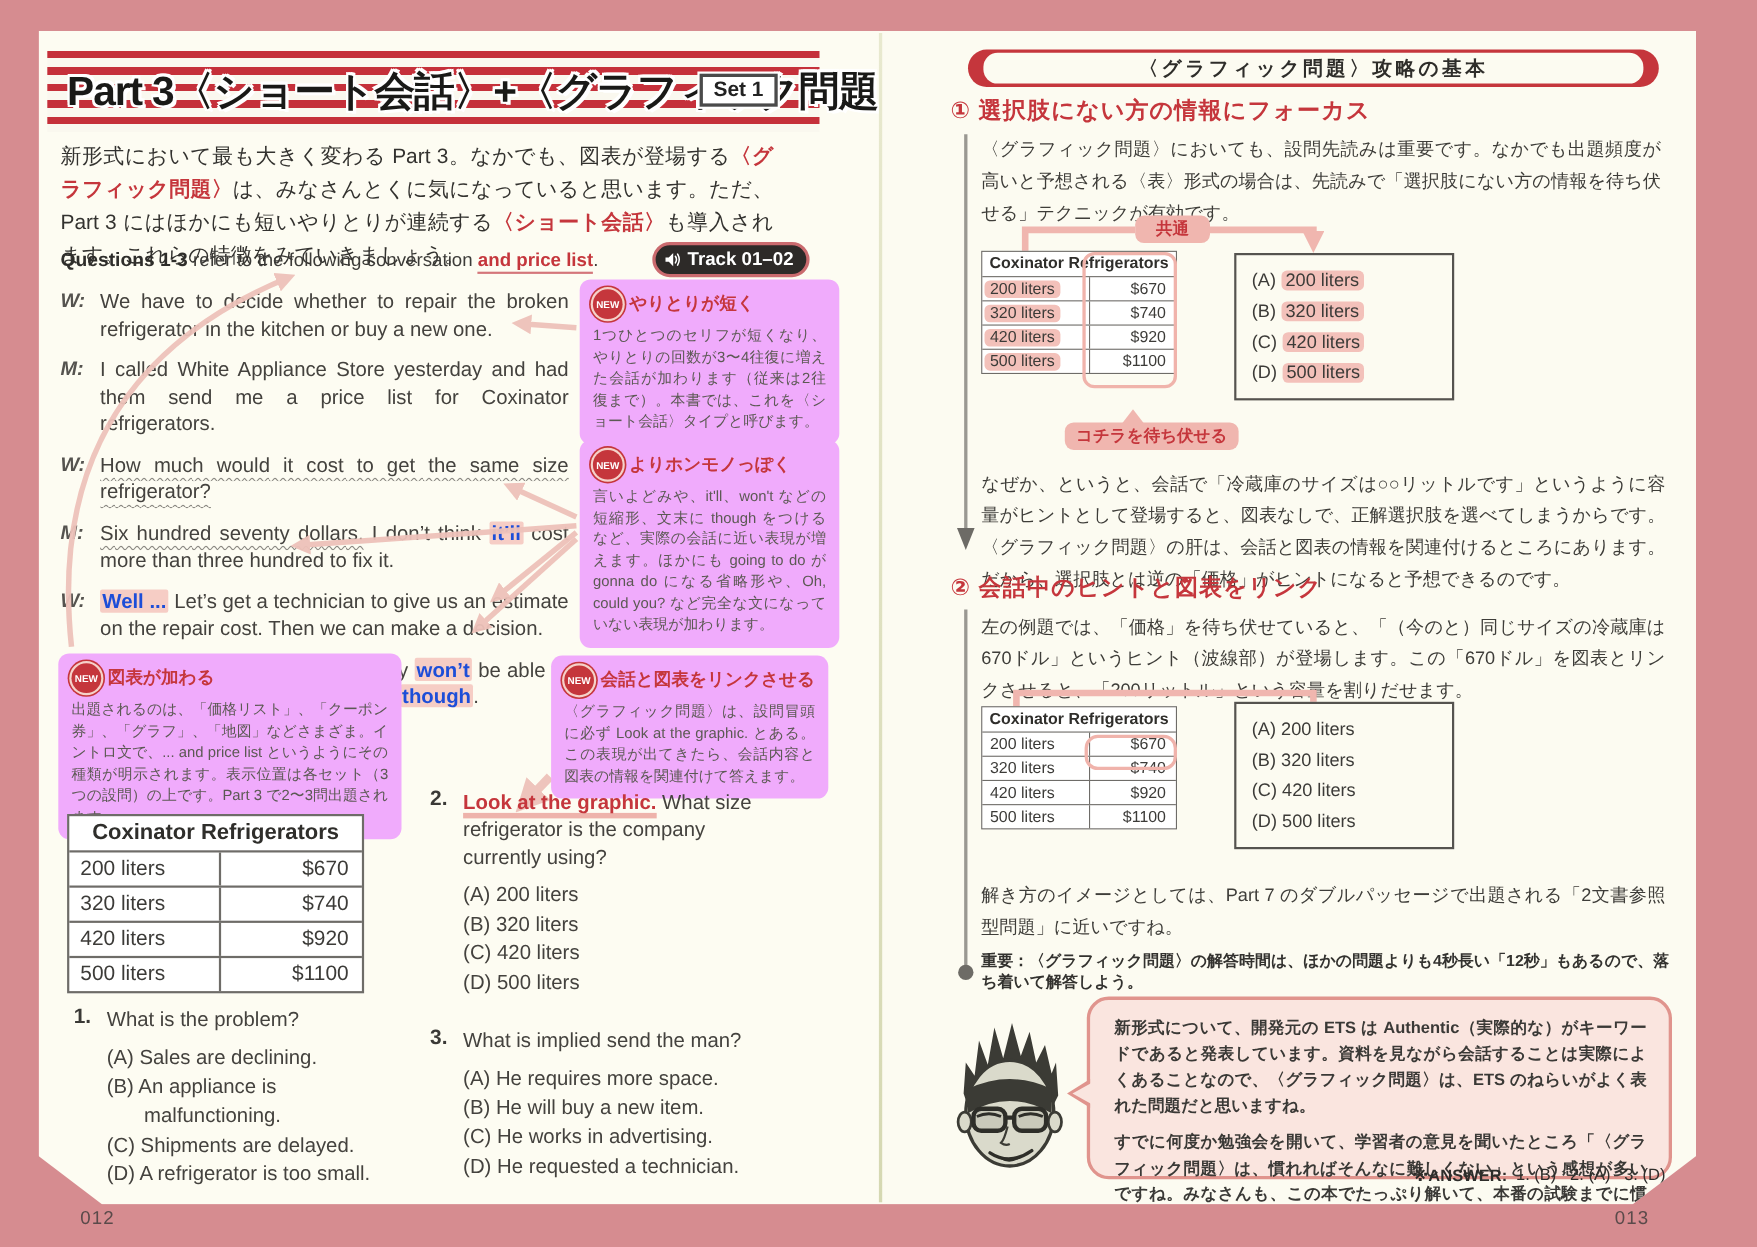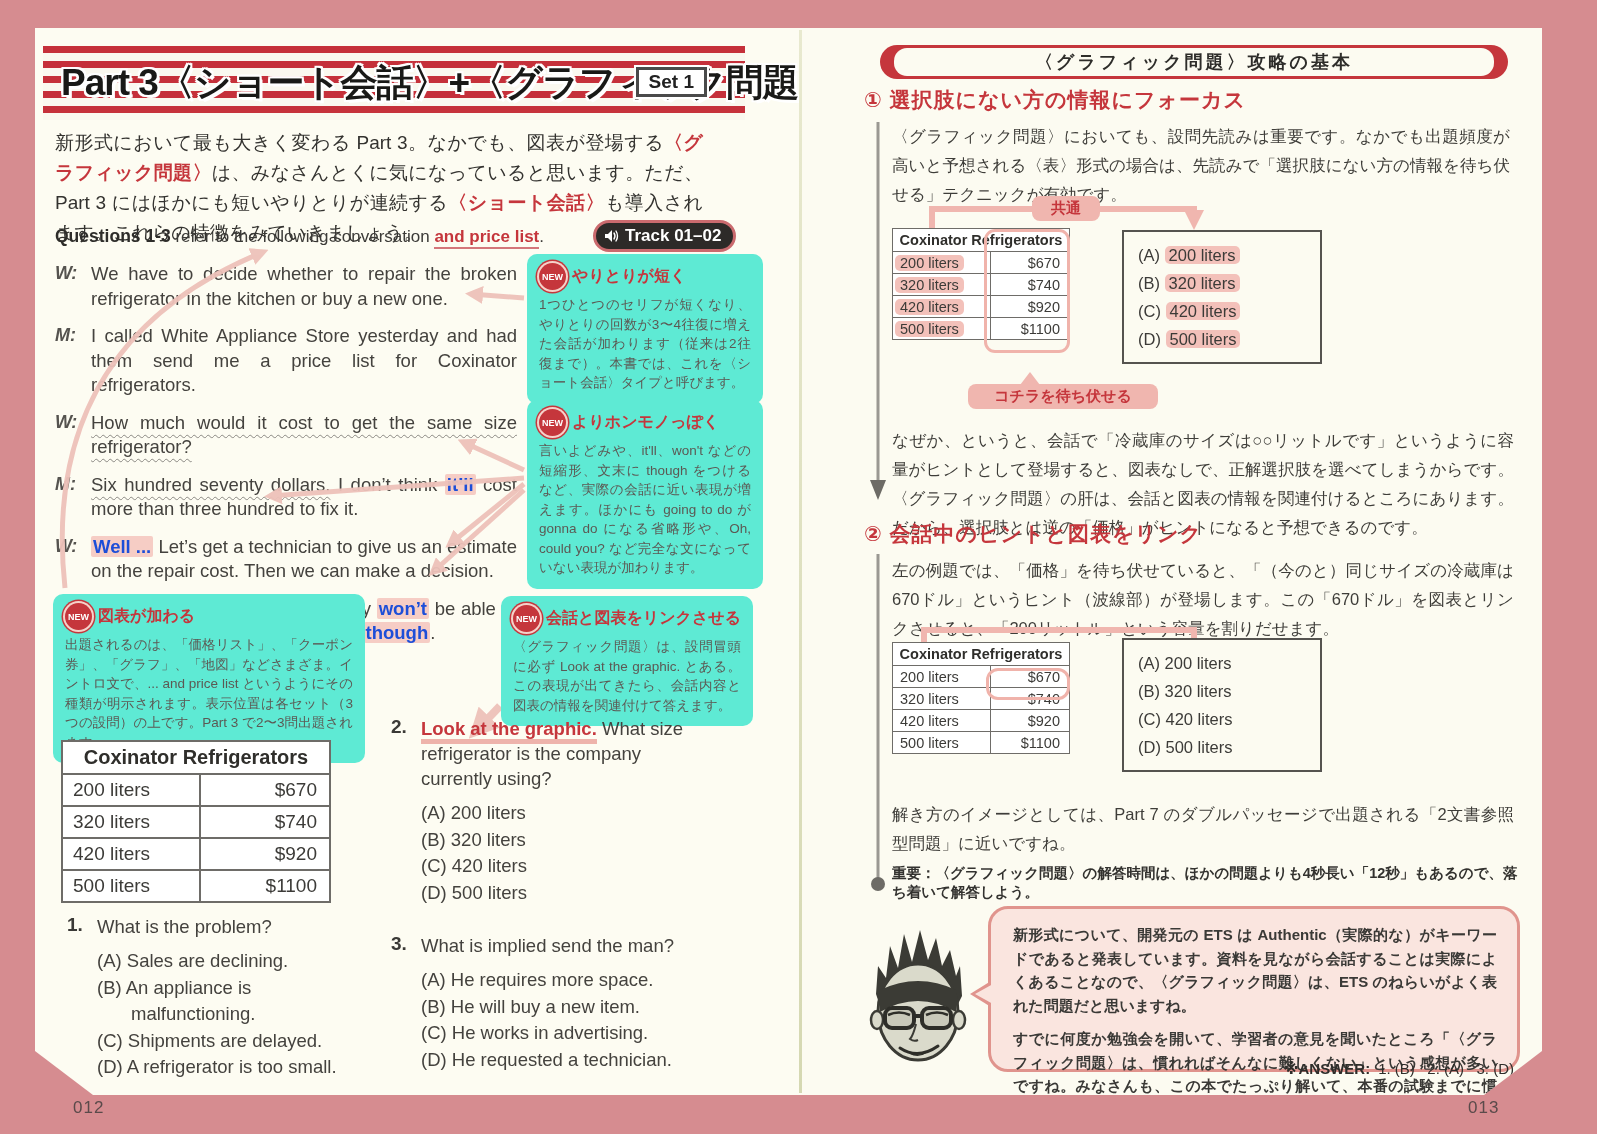--- a/index.html
+++ b/index.html
@@ -41,21 +41,21 @@
     position:absolute;left:558px;top:192px;height:26px;background:#2d2a28;border-radius:16px;
     border:3px solid #ca6a6e;color:#fff;display:flex;align-items:center;gap:5px;padding:0 12px 0 8px;
     font-size:17px;font-weight:bold;white-space:nowrap;z-index:2;
   }
   .conversation{position:absolute;left:20px;top:234px;width:462px;}
   .turn{display:flex;margin-bottom:13px;}
   .speaker{flex:0 0 36px;font-style:italic;font-weight:bold;color:#55534f;font-size:18px;padding-top:1px;}
   .turn-text{flex:1;font-size:18.5px;line-height:24.5px;color:#44423e;text-align:justify;}
   .seg-wavy{text-decoration:underline;text-decoration-style:wavy;text-decoration-color:#8b8983;text-underline-offset:5px;text-decoration-thickness:1px;}
   .seg-hl{color:#1d4ed8;font-weight:bold;background:#f6cdc5;padding:0 2px;border-radius:2px;}
-  .note-box{position:absolute;background:#5eead4;border-radius:10px;padding:9px 12px 11px;z-index:2;}
+  .note-box{position:absolute;background:#f0abfc;border-radius:10px;padding:9px 12px 11px;z-index:2;}
   .nb1{left:492px;top:226px;width:212px;}
   .nb2{left:492px;top:372px;width:212px;}
   .nb3{left:18px;top:566px;width:288px;}
   .nb4{left:466px;top:568px;width:228px;}
   .nb-title{color:#c5363c;font-weight:bold;font-size:16px;margin-bottom:5px;display:flex;align-items:center;gap:6px;}
   .new-badge{
     flex:0 0 auto;width:27px;height:27px;background:#c5363c;color:#fff;border-radius:50%;
     font-size:9px;font-weight:bold;display:flex;align-items:center;justify-content:center;
     box-shadow:0 0 0 2px #f5d2ca, 0 0 0 3.5px #c5363c;
   }
@@ -104,21 +104,21 @@
   .d1 .mini{left:0;top:32px;}
   .d2 .mini{left:0;top:16px;}
   .ambush .pt-c1 span{background:#f3c1ba;border-radius:5px;padding:0 5px;margin-left:-5px;}
   .opt-box{position:absolute;background:#fcfbf1;border:2px solid #55534f;padding:9px 14px;width:168px;}
   .d1 .opt-box{left:230px;top:34px;}
   .d2 .opt-box{left:230px;top:12px;}
   .opt-box .opt{font-size:16.5px;line-height:28px;color:#3c3b38;white-space:nowrap;}
   .opt-hl{background:#f3c1ba;border-radius:5px;padding:0 4px;}
   .mini-label{position:absolute;background:#f0b6af;color:#c5363c;font-weight:bold;border-radius:8px;text-align:center;z-index:3;}
   .common-pill{left:140px;top:0;width:68px;font-size:15px;padding:3px 0;}
-  .ambush-pill{left:76px;top:188px;width:190px;font-size:15px;padding:3px 0;}
+  .ambush-pill{left:76px;top:188px;width:158px;font-size:15px;padding:3px 0;}
   .ambush-tri{position:absolute;left:128px;top:176px;width:0;height:0;border-left:10px solid transparent;border-right:10px solid transparent;border-bottom:13px solid #f0b6af;z-index:3;}
   .price-outline{position:absolute;left:92px;top:33px;width:80px;height:118px;border:3px solid #f0b3ab;border-radius:11px;z-index:4;}
   .price670-outline{position:absolute;left:94px;top:42px;width:78px;height:26px;border:3px solid #f0b3ab;border-radius:12px;z-index:4;}
   .rules{position:absolute;inset:0;pointer-events:none;z-index:1;}
   .arrows{position:absolute;inset:0;pointer-events:none;z-index:1;}
   .bubble{
     position:absolute;left:188px;top:878px;width:532px;height:166px;background:#fae5df;
     border:3px solid #e0948d;border-radius:20px;padding:14px 20px 0 22px;box-sizing:border-box;z-index:2;
   }
   .bubble:before{content:"";position:absolute;left:-21px;top:72px;border-top:13px solid transparent;border-bottom:13px solid transparent;border-right:21px solid #e0948d;}

